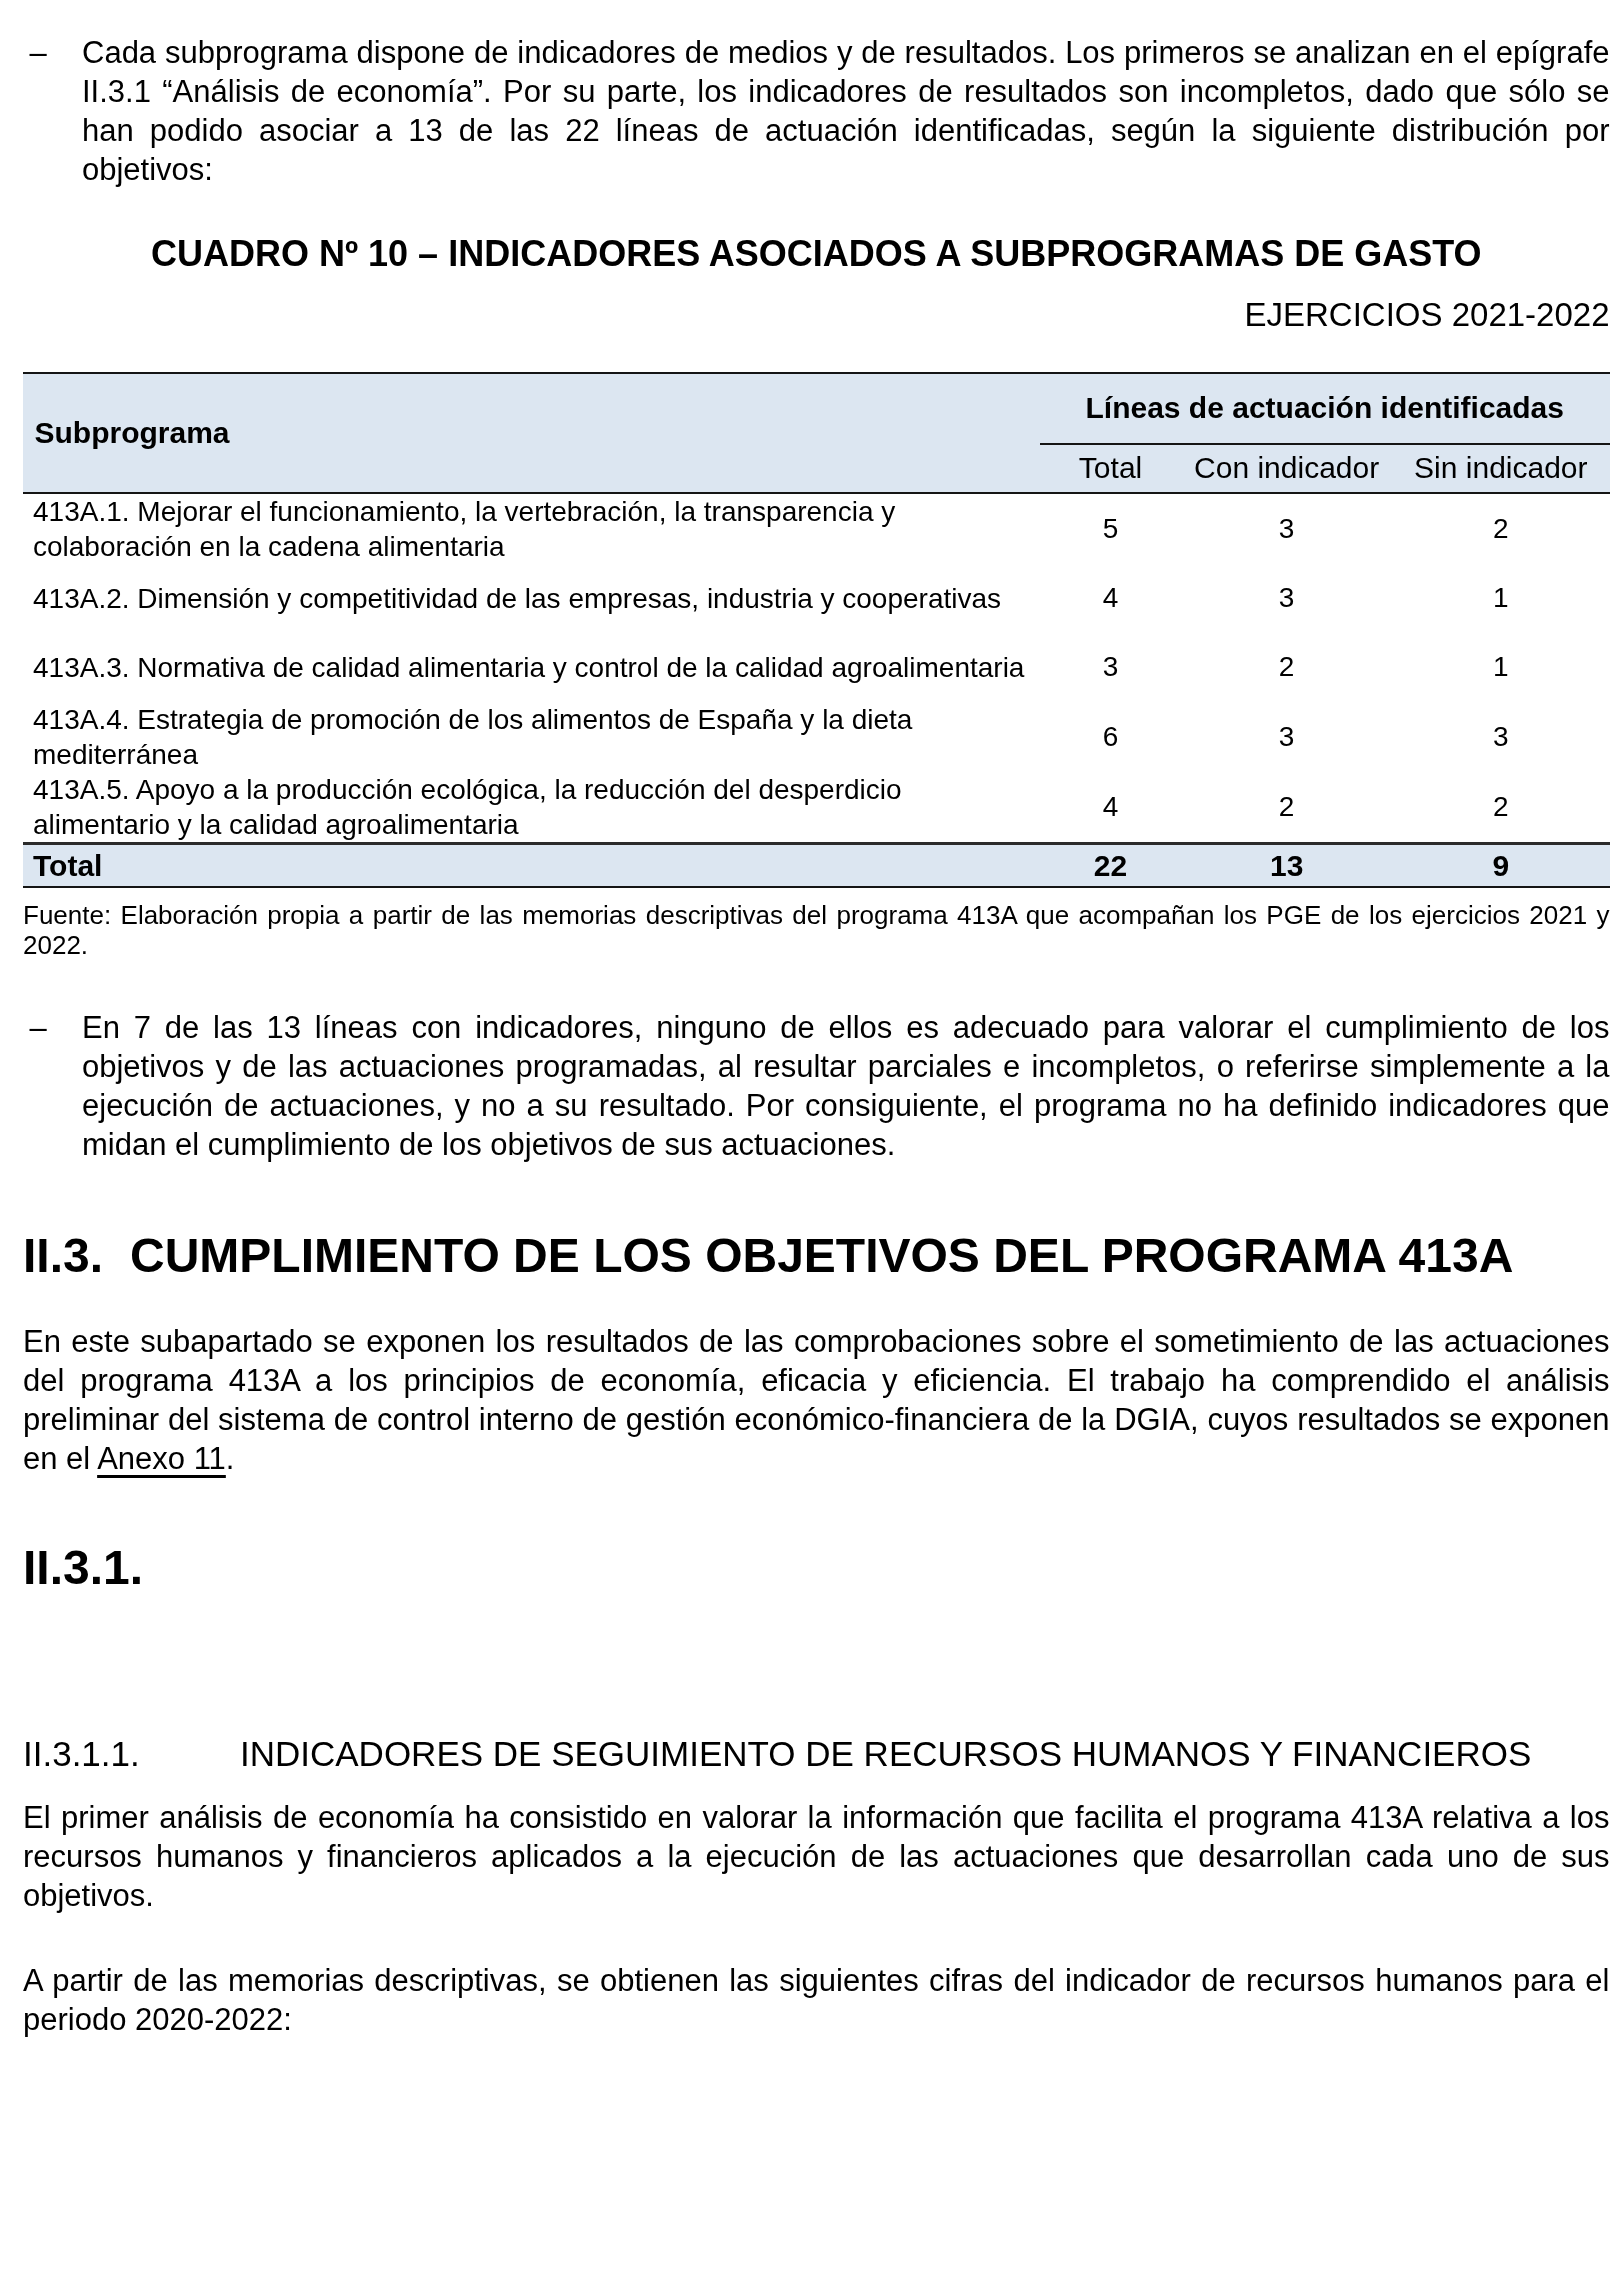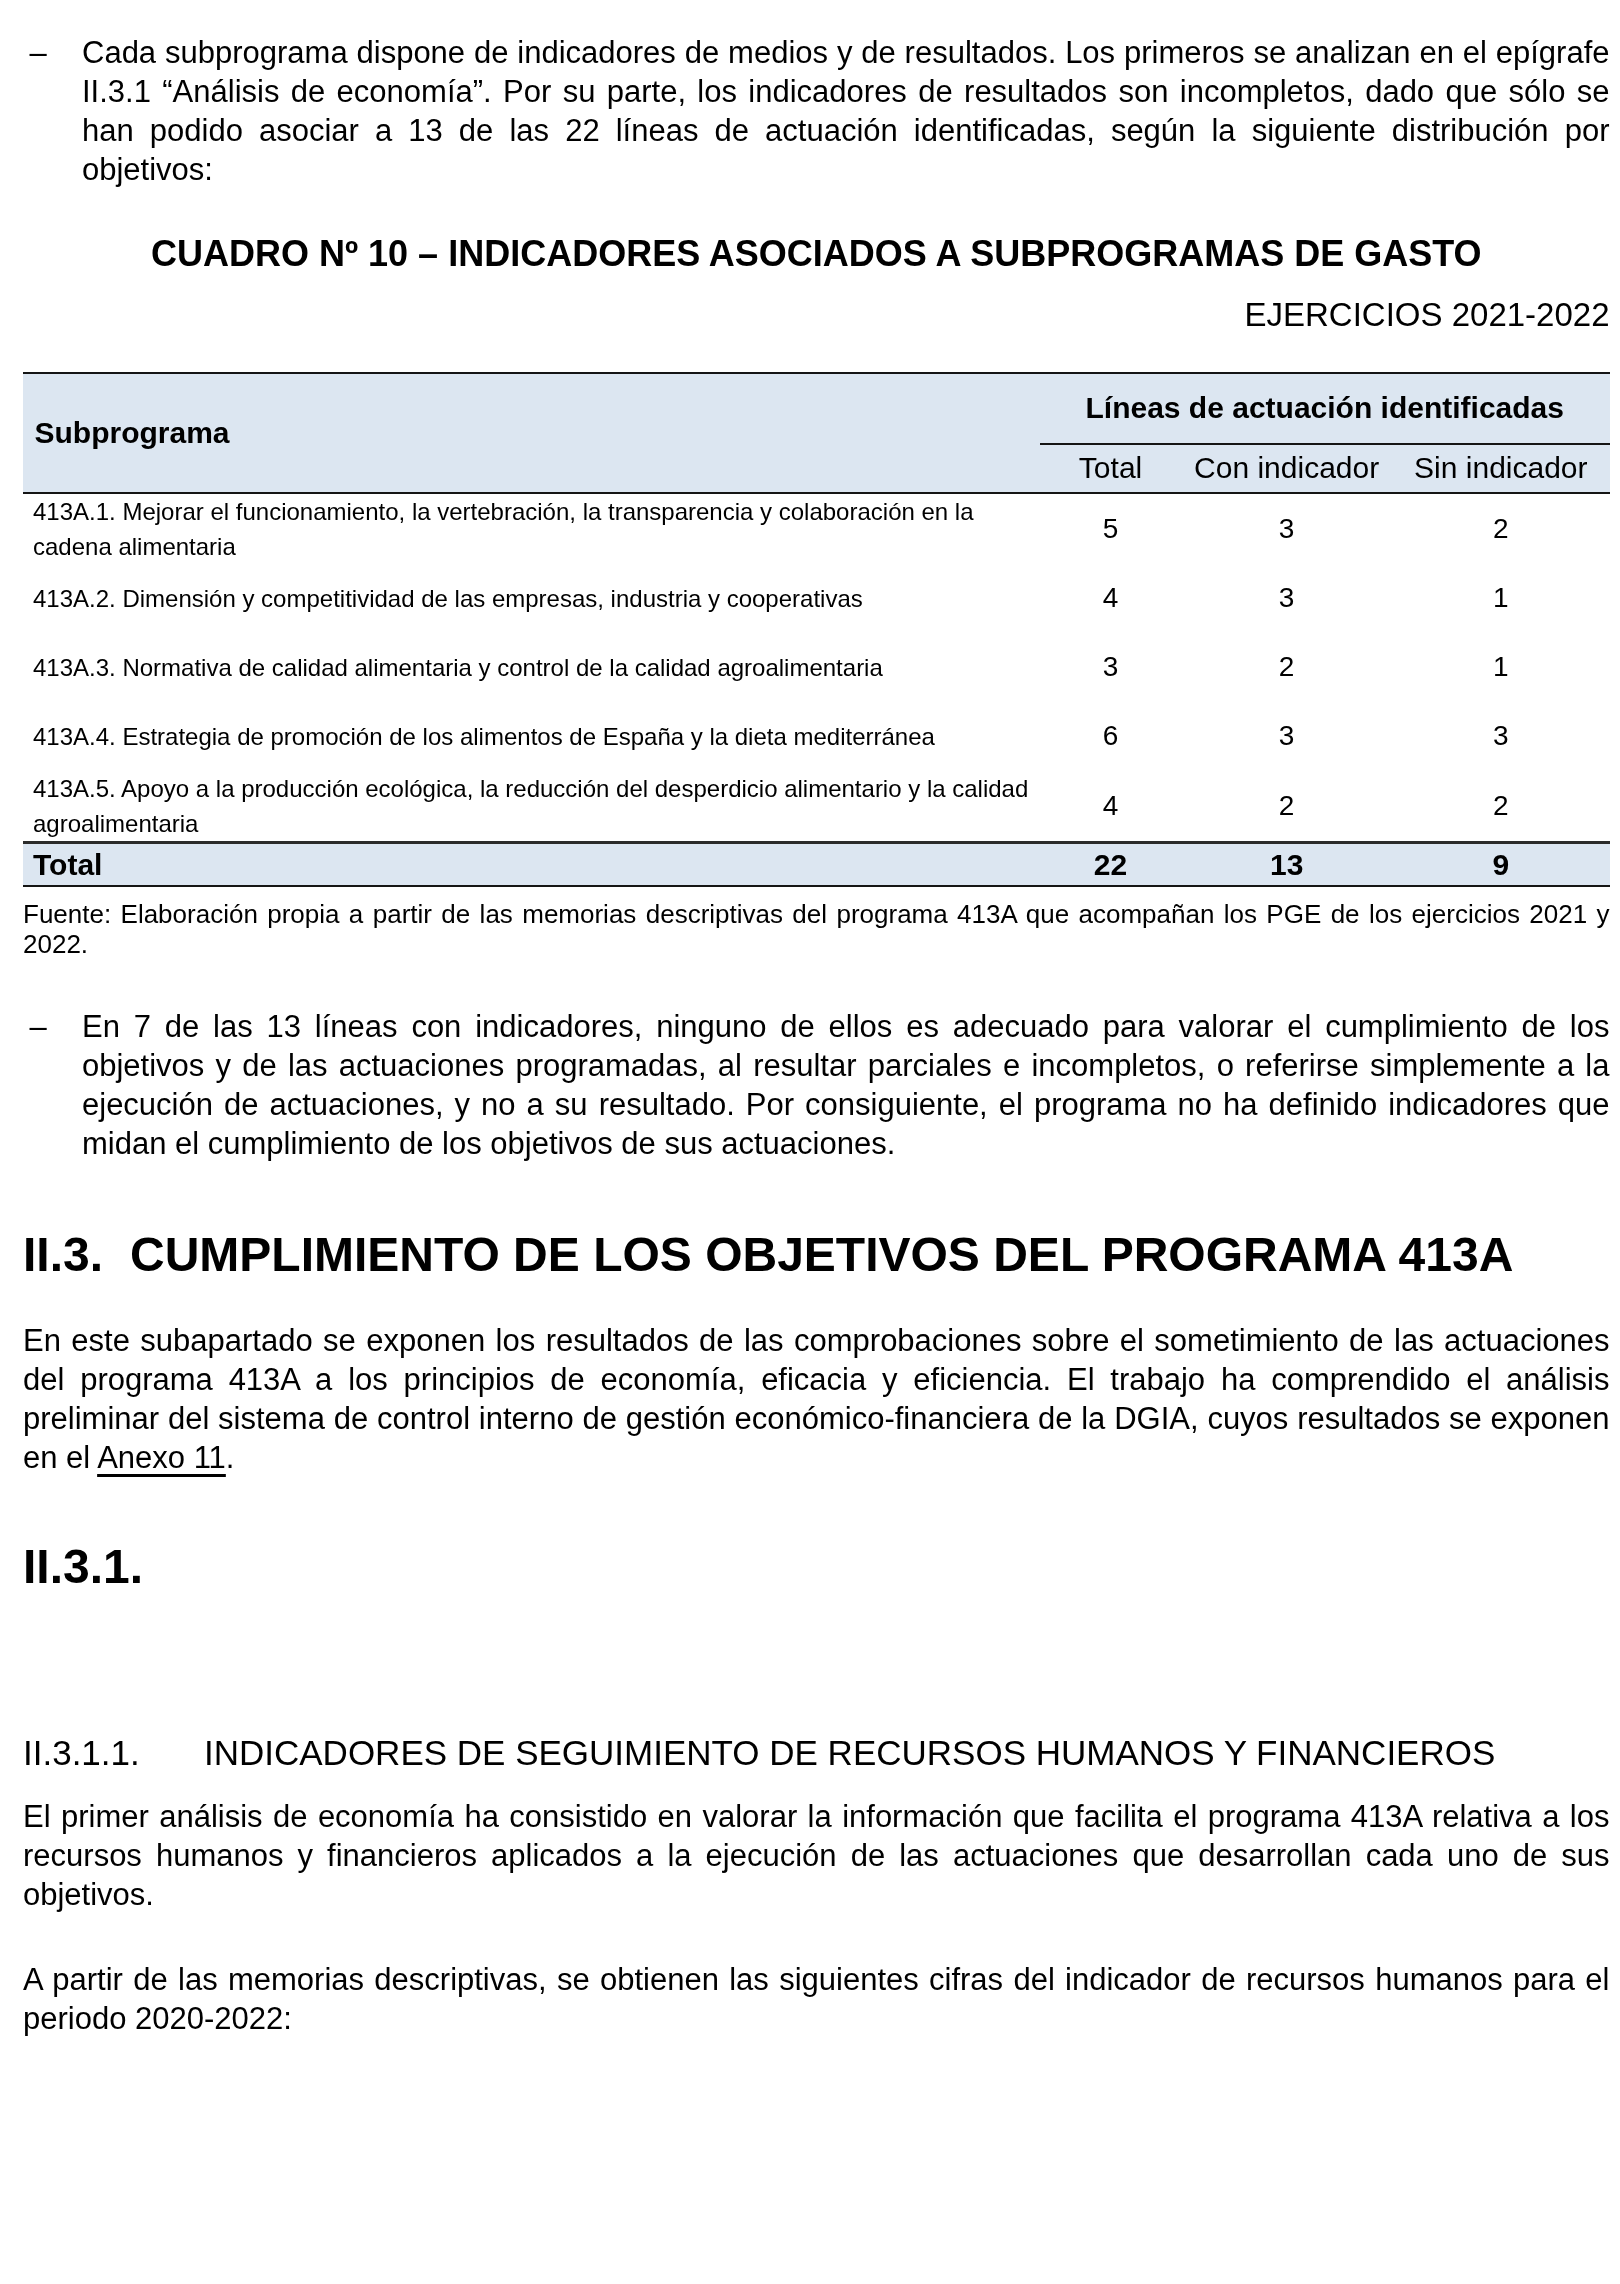--- a/index.html
+++ b/index.html
@@ -26,37 +26,37 @@
     border-top:2.5px solid var(--line-dark);}
   table.cuadro col.c-name{width:64.1%;}
   table.cuadro col.c-total{width:8.9%;}
   table.cuadro col.c-con{width:13.3%;}
   table.cuadro col.c-sin{width:13.7%;}
   thead th{background:var(--header-bg);font-size:30px;vertical-align:middle;}
   th.first-col{text-align:left;padding-left:11.5px;font-weight:bold;}
   th.group-col{font-weight:bold;border-bottom:2.5px solid var(--line-dark);height:71px;text-align:center;}
   th.sub-col{font-weight:normal;height:49px;text-align:center;}
   thead{border-bottom:2.5px solid var(--line-dark);}
-  td.name{font-size:24px;line-height:35px;text-align:left;padding:0 8.2px 0 10px;vertical-align:middle;}
+  td.name{font-size:28px;line-height:35px;text-align:left;padding:0 8.2px 0 10px;vertical-align:middle;}
   td.num{font-size:28px;text-align:center;vertical-align:middle;}
   tr.body-row{height:69px;}
   tr.total-row{background:var(--header-bg);border-top:3.3px solid #2b2b2b;border-bottom:2.5px solid var(--line-dark);}
   tr.total-row td{font-weight:bold;font-size:30px;height:44px;}
   .fuente{font-size:26px;line-height:30px;text-align:justify;margin-top:11.5px;}
 
   .h-section{display:flex;align-items:baseline;font-weight:bold;font-size:48px;line-height:1.2;margin:0;}
   .h-num-1{flex:0 0 107px;}
   .h-num-2{flex:0 0 138px;}
   .h-num-3{flex:0 0 181px;}
   .h-plain{font-weight:normal;font-size:35px;}
   .mt-bullet2{margin-top:48px;}
   .mt-h23{margin-top:63px;}
   .mt-p23{margin-top:38px;}
   .mt-h231{margin-top:61px;flex-direction:column;}
-  .mt-h2311{margin-top:56px;}
+  .mt-h2311{margin-top:56px;gap:36px;}
   .mt-p2311a{margin-top:23px;}
   .mt-p2311b{margin-top:46px;}
   .ref-link{text-decoration:underline;text-decoration-thickness:2.5px;text-underline-offset:5.8px;}
 </style>
 </head>
 <body>
 
 <div class="para bullet">
   <span class="dash">–</span>
   <span class="btext">Cada subprograma dispone de indicadores de medios y de resultados. Los primeros se analizan en el epígrafe II.3.1 “Análisis de economía”. Por su parte, los indicadores de resultados son incompletos, dado que sólo se han podido asociar a 13 de las 22 líneas de actuación identificadas, según la siguiente distribución por objetivos:</span>

